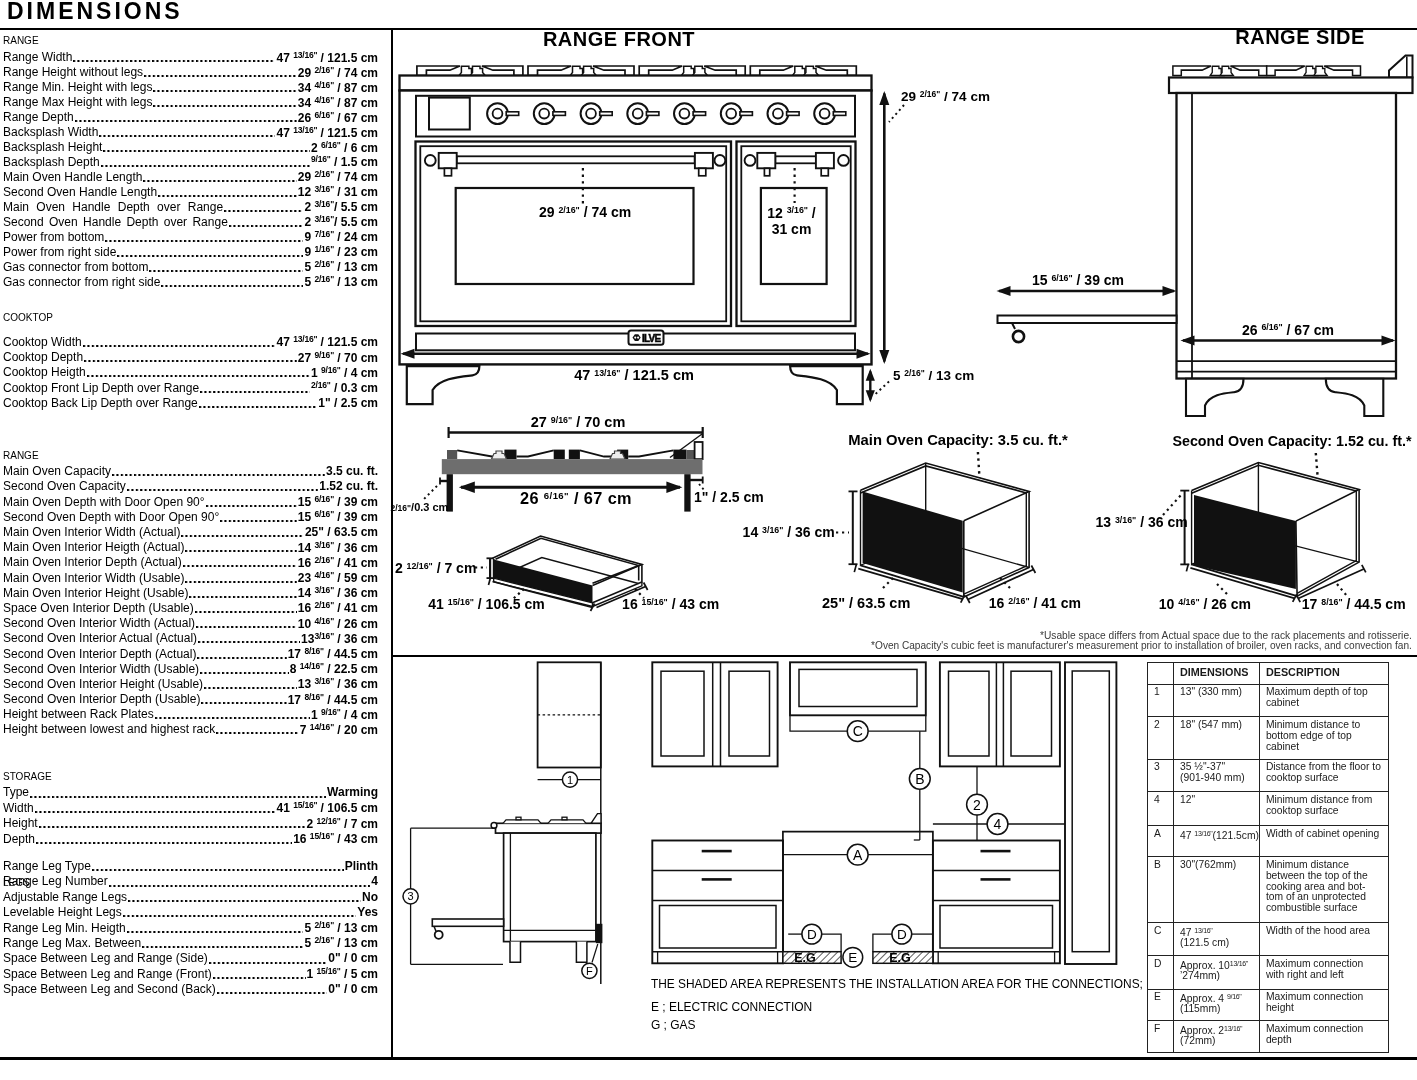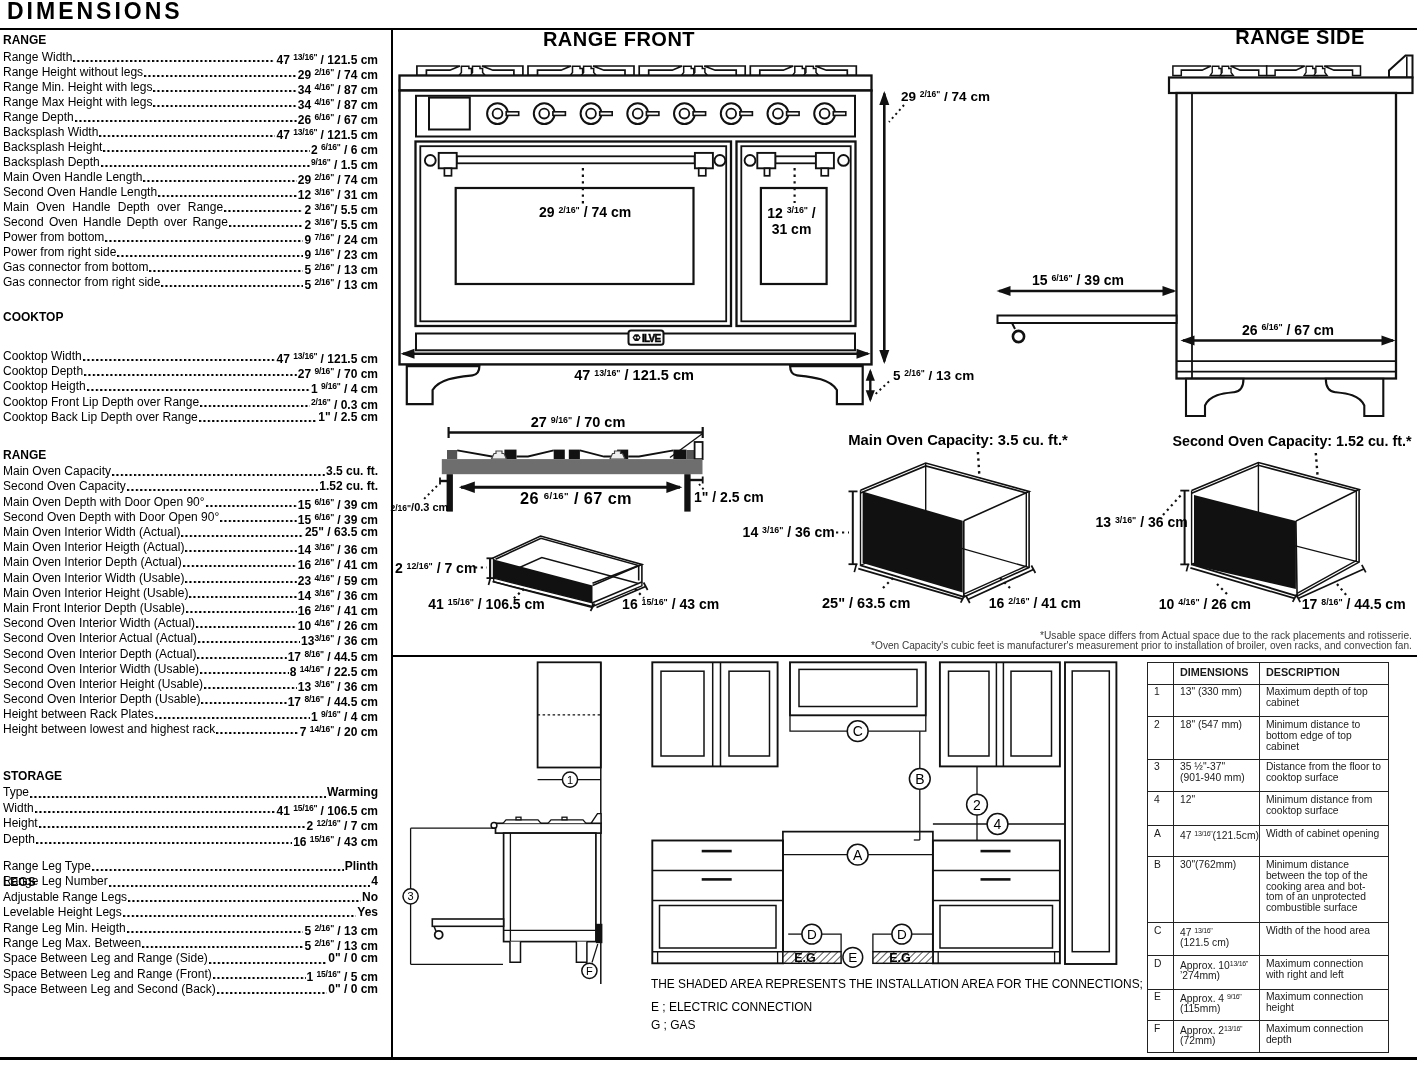--- a/index.html
+++ b/index.html
@@ -1,21 +1,21 @@
 <!DOCTYPE html>
 <html><head>
 <meta charset="utf-8">
 <style>
 html,body{margin:0;padding:0}
 body{width:1417px;height:1080px;position:relative;background:#fff;color:#000;
 font-family:"Liberation Sans",sans-serif;overflow:hidden}
 .abs{position:absolute}
-.sh{position:absolute;left:3px;font-weight:bold;font-size:12px;line-height:15.5px}
+.sh{position:absolute;left:3px;font-weight:normal;font-size:10px;line-height:15.5px}
 .rows{position:absolute;left:3px;width:375px}
-.r{display:flex;align-items:flex-start;font-size:12px}
+.r{display:flex;align-items:flex-end;font-size:12px}
 .r15{height:14.97px;line-height:14.97px}
 .r152{height:15.2px;line-height:15.2px}
 .r154{height:15.4px;line-height:15.4px}
 .r>span{white-space:nowrap}
 .r>i{flex:1;font-style:normal;height:2.4px;background-image:radial-gradient(circle at 1.2px 1.2px,#000 1.05px,transparent 1.25px);background-size:4.4px 2.4px;background-repeat:repeat-x;align-self:flex-end;margin:0 1px 2.8px 1px;min-width:8px}
 .r>b{white-space:nowrap;font-weight:700}
 .f{font-size:8.5px;vertical-align:3.5px;letter-spacing:-0.2px}
 svg text{font-family:"Liberation Sans",sans-serif}
 .ftr{position:absolute;top:1091px;font-size:18px;line-height:20px;letter-spacing:0.2px;white-space:nowrap}
 table.dim{position:absolute;left:1147px;top:662px;border-collapse:collapse;table-layout:fixed;
@@ -117,21 +117,21 @@
     </div>
 <div class="r r15">
       <span>Gas connector from right side</span>
       <i></i>
       <b>5 <span class="f">2/16"</span> / 13 cm</b>
     </div>
 </div>
 
 <div class="sh" style="top:310px">COOKTOP</div>
 
-<div class="rows" style="top:349px">
+<div class="rows" style="top:335px">
 <div class="r r152">
       <span>Cooktop Width</span>
       <i></i>
       <b>47 <span class="f">13/16"</span> / 121.5 cm</b>
     </div>
 <div class="r r152">
       <span>Cooktop Depth</span>
       <i></i>
       <b>27 <span class="f">9/16"</span> / 70 cm</b>
     </div>
@@ -194,21 +194,21 @@
       <span>Main Oven Interior Width (Usable)</span>
       <i></i>
       <b>23 <span class="f">4/16"</span> / 59 cm</b>
     </div>
 <div class="r r152">
       <span>Main Oven Interior Height (Usable)</span>
       <i></i>
       <b>14 <span class="f">3/16"</span> / 36 cm</b>
     </div>
 <div class="r r152">
-      <span>Main Front Interior Depth (Usable)</span>
+      <span>Space Oven Interior Depth (Usable)</span>
       <i></i>
       <b>16 <span class="f">2/16"</span> / 41 cm</b>
     </div>
 <div class="r r152">
       <span>Second Oven Interior Width (Actual)</span>
       <i></i>
       <b>10 <span class="f">4/16"</span> / 26 cm</b>
     </div>
 <div class="r r152">
       <span>Second Oven Interior Actual (Actual)</span>

